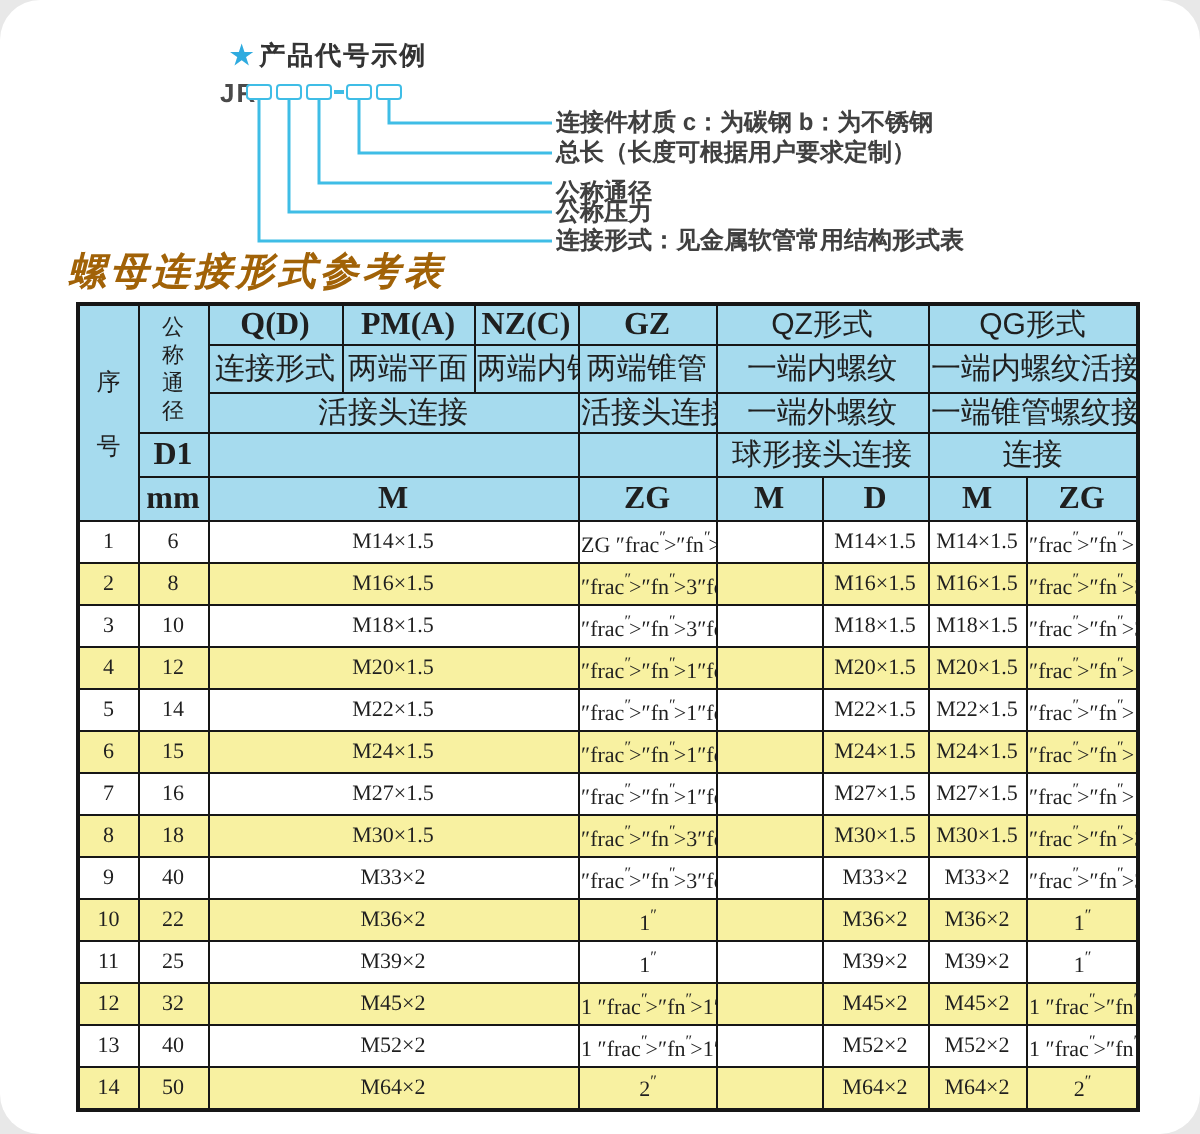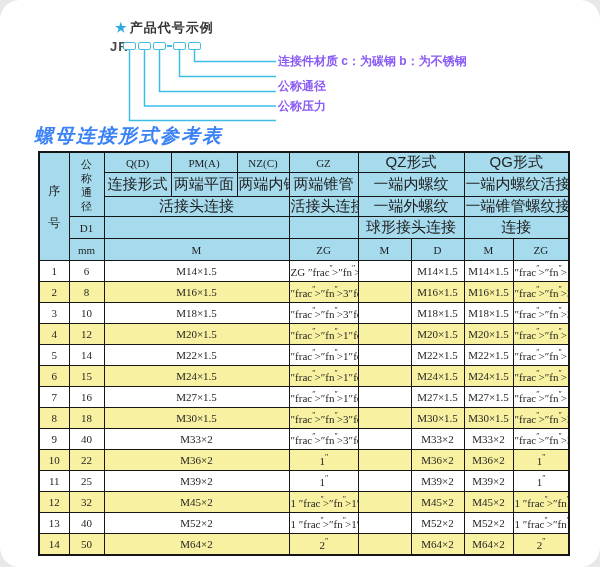--- a/index.html
+++ b/index.html
@@ -21,46 +21,46 @@
     color:#4a4a4a; letter-spacing:1px;
   }
   .code-box {
     position:absolute; top:42px; width:13px; height:8px; background:#fff;
     border:1.5px solid #3fbde6; border-radius:2px;
   }
   .code-dash { position:absolute; top:45px; left:167px; width:5px; height:2px; background:#3fbde6; }
   .leader-svg { position:absolute; left:0; top:0; width:600px; height:140px; pointer-events:none; }
   .dg-label {
     position:absolute; left:278px; height:15px; line-height:15px; font-size:12px;
-    font-weight:bold; color:#8b5cf6; white-space:nowrap;
+    font-weight:bold; color:#404040; white-space:nowrap;
   }
   
   .table-title {
     position:absolute; left:34px; top:123px; font-size:19px; font-weight:bold;
-    font-style:italic; letter-spacing:2px; color:#3b82f6;
+    font-style:italic; letter-spacing:2px; color:#a16207;
     font-family:"Liberation Serif", serif;
   }
   
   table.ref {
     position:absolute; left:38px; top:151px; width:530px;
     border-collapse:collapse; table-layout:fixed;
     font-family:"Liberation Serif", serif; font-size:11px; color:#1f1f1f;
     border:2px solid #161616;
   }
   table.ref th, table.ref td {
     border:1px solid #161616; text-align:center; vertical-align:middle;
     padding:0 1px; overflow:hidden; white-space:nowrap;
   }
   thead th { background:#a6dbee; font-weight:normal; }
   .hr1 { height:18px; } .hr2 { height:24px; } .hr3 { height:20px; }
   .hr4 { height:22px; } .hr5 { height:22px; }
   tbody tr { height:21px; background:#ffffff; }
   tbody tr.alt { background:#f8f1a1; }
   .cn { font-family:"Liberation Sans", sans-serif; font-size:15px; }
-  .lat { font-size:11px; }
+  .lat { font-size:16px;font-weight:bold; }
   .vcell div { display:inline-block; }
   .v-seq { line-height:32px; font-size:12px; font-family:"Liberation Sans", sans-serif; }
   .v-dn  { line-height:14px; font-size:11px; font-family:"Liberation Sans", sans-serif; }
   .inch { font-size:8px; vertical-align:5px; letter-spacing:-1px; }
 </style>
 </head>
 <body>
 
 <div class="page">
 
@@ -78,22 +78,24 @@
 
   <svg class="leader-svg" viewBox="0 0 600 140">
     <polyline points="194.5,50 194.5,61.5 276,61.5" fill="none" stroke="#3fbde6" stroke-width="1.5"></polyline>
     <polyline points="179.5,50 179.5,76.5 276,76.5" fill="none" stroke="#3fbde6" stroke-width="1.5"></polyline>
     <polyline points="159.5,50 159.5,91.5 276,91.5" fill="none" stroke="#3fbde6" stroke-width="1.5"></polyline>
     <polyline points="144.5,50 144.5,106 276,106" fill="none" stroke="#3fbde6" stroke-width="1.5"></polyline>
     <polyline points="129.5,50 129.5,120.5 276,120.5" fill="none" stroke="#3fbde6" stroke-width="1.5"></polyline>
   </svg>
 
   <div class="dg-label" style="top:54px">连接件材质  c：为碳钢  b：为不锈钢</div>
-  <div class="dg-label" style="top:79px">公称通径</div>
+  <div class="dg-label" style="top:69px">总长（长度可根据用户要求定制）</div>
+  <div class="dg-label" style="top:89px">公称通径</div>
   <div class="dg-label" style="top:98.5px">公称压力</div>
+  <div class="dg-label" style="top:113px">连接形式：见金属软管常用结构形式表</div>
 
   <div class="table-title">螺母连接形式参考表</div>
 
   <table class="ref">
     <colgroup>
       <col style="width:30px">
         <col style="width:35px">
         <col style="width:67px">
         <col style="width:66px">
       <col style="width:52px">

